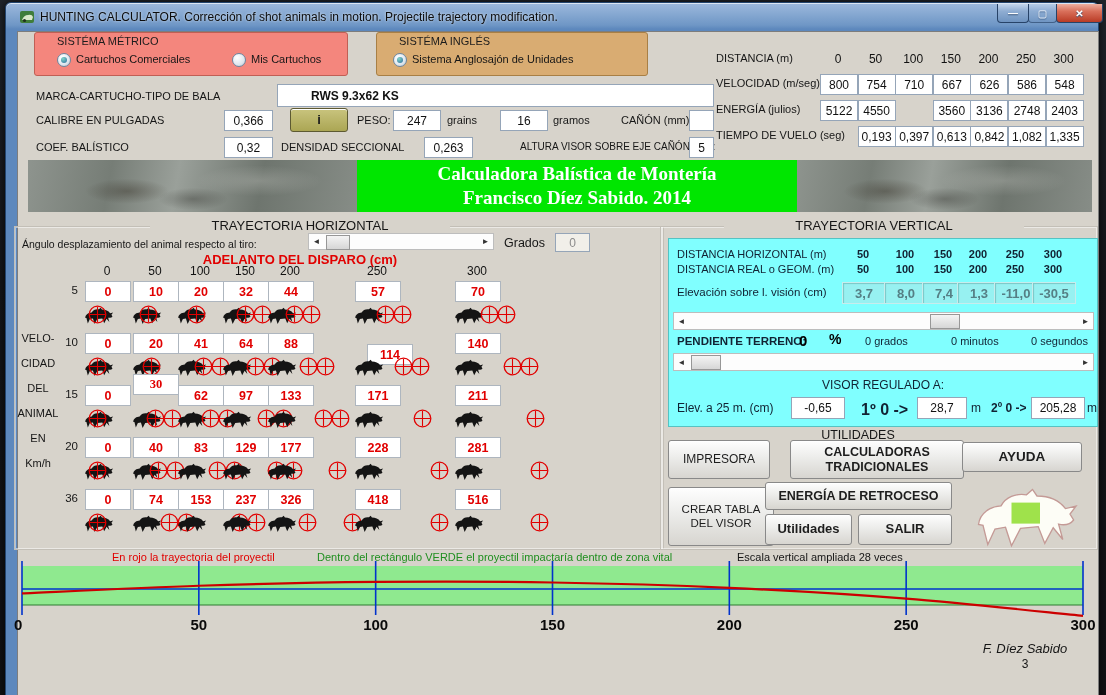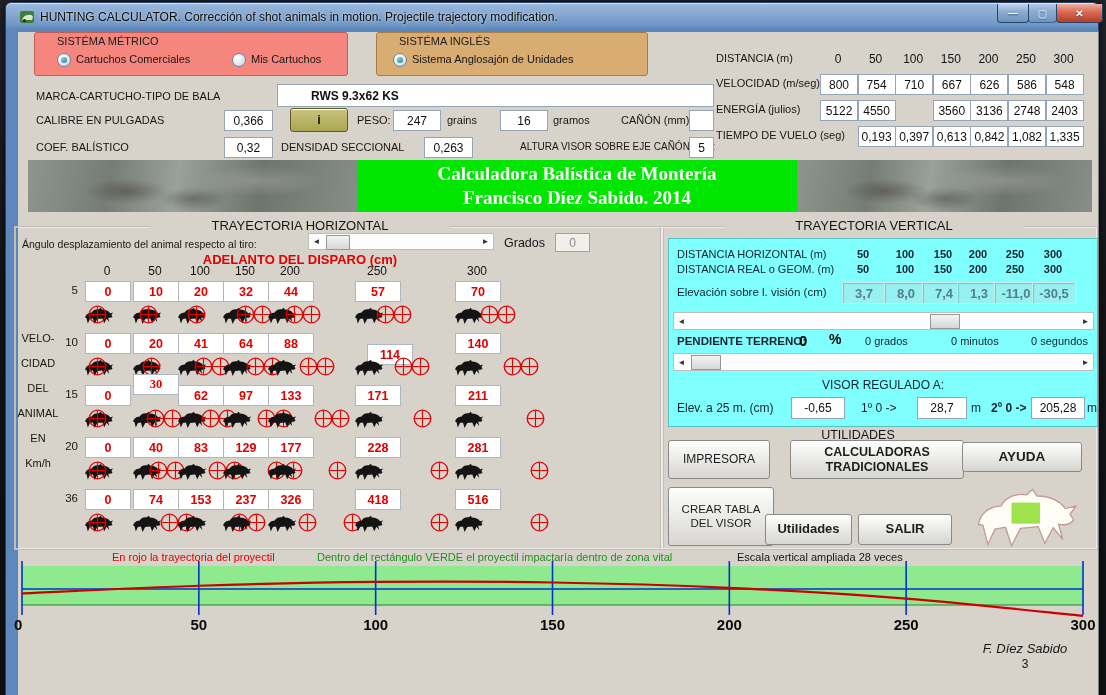--- a/index.html
+++ b/index.html
@@ -625,21 +625,21 @@
     <div class="cyantxt" style="left:282px;top:96px;font-weight:normal">0 minutos</div>
     <div class="cyantxt" style="left:362px;top:96px;font-weight:normal">0 segundos</div>
     <div class="sb" style="left:4px;top:114px;width:419px;height:16px">
       <div class="ar" style="left:0">◄</div>
       <div class="ar" style="right:0">►</div>
       <div class="th" style="left:17px;width:28px"></div>
     </div>
     <div class="cyantxt" style="left:0;top:139px;width:428px;text-align:center;font-weight:normal;font-size:12px">VISOR REGULADO A:</div>
     <div class="cyantxt" style="left:8px;top:162px;font-weight:normal;font-size:12px">Elev. a 25 m. (cm)</div>
     <div class="tb" style="left:122px;top:158px;width:52px;height:20px">-0,65</div>
-    <div class="cyantxt" style="left:192px;top:162px;font-weight:normal;font-size:12px">1º 0 -&gt;</div>
+    <div class="cyantxt" style="left:192px;top:162px;font-weight:bold;font-size:16px">1º 0 -&gt;</div>
     <div class="tb" style="left:248px;top:158px;width:48px;height:20px">28,7</div>
     <div class="cyantxt" style="left:302px;top:162px;font-weight:normal;font-size:12px">m</div>
     <div class="cyantxt" style="left:322px;top:162px;font-weight:bold;font-size:12px">2º 0 -&gt;</div>
     <div class="tb" style="left:362px;top:158px;width:52px;height:20px;overflow:hidden">205,28</div>
     <div class="cyantxt" style="left:418px;top:162px;font-weight:normal;font-size:12px">m</div>
   <div class="vcell" style="left: 176px; top: 9px;">50</div>
       <div class="vcell" style="left: 218px; top: 9px;">100</div>
       <div class="vcell" style="left: 256px; top: 9px;">150</div>
       <div class="vcell" style="left: 291px; top: 9px;">200</div>
       <div class="vcell" style="left: 328px; top: 9px;">250</div>
@@ -656,20 +656,21 @@
       <div class="elevbox" style="left: 288px; top: 43px; width: 42px;">1,3</div>
       <div class="elevbox" style="left: 325px; top: 43px; width: 42px;">-11,0</div>
       <div class="elevbox" style="left: 363px; top: 43px; width: 42px;">-30,5</div>
     </div>
 
   <div class="lbl" style="left:738px;top:428px;width:240px;text-align:center;font-size:12.5px">UTILIDADES</div>
   <div class="btn" style="left:668px;top:440px;width:100px;height:37px;font-size:12px">IMPRESORA</div>
   <div class="btn" style="left:790px;top:440px;width:160px;height:37px;font-weight:bold;font-size:12.5px;padding:0 6px">CALCULADORAS TRADICIONALES</div>
   <div class="btn" style="left:962px;top:442px;width:118px;height:28px;font-weight:bold;font-size:13.5px">AYUDA</div>
   <div class="btn" style="left:668px;top:487px;width:88px;height:57px;font-size:11.5px;padding:0 8px">CREAR TABLA DEL VISOR</div>
+  <div class="btn" style="left:765px;top:482px;width:185px;height:26px;font-weight:bold;font-size:12.5px">ENERGÍA DE RETROCESO</div>
   <div class="btn" style="left:765px;top:514px;width:85px;height:29px;font-weight:bold;font-size:13px">Utilidades</div>
   <div class="btn" style="left:858px;top:514px;width:92px;height:29px;font-weight:bold;font-size:13px">SALIR</div>
   <div class="abs" style="left:958px;top:487px;width:134px;height:66px">
     <svg width="134" height="66" viewBox="0 0 36 22">
       <path d="M2.5 12.5 C3 8.5 6.5 6.5 10 6.3 C11.5 3.4 15 2 18.5 2.6 L20.5 0.8 L22 3 C26 3 29.5 4.6 31.5 7.2 L35 6.4 L33 9 L34.2 11 C33 12.6 31 12.8 29.2 12.4 L30.6 17.5 L27.4 13.6 L24.6 18.8 L22.4 13.2 L16.5 13.8 L13.5 19.6 L11.5 13.4 L8 14 L5.6 19.2 L4 12.8 Z" fill="#fdfdf6" stroke="#c49a96" stroke-width="0.45"></path>
       <rect x="13.5" y="5.2" width="9.5" height="7" fill="#9fe24b"></rect>
     </svg>
   </div>
 
   <div class="lbl" style="left:112px;top:551px;color:#e10000">En rojo la trayectoria del proyectil</div>

